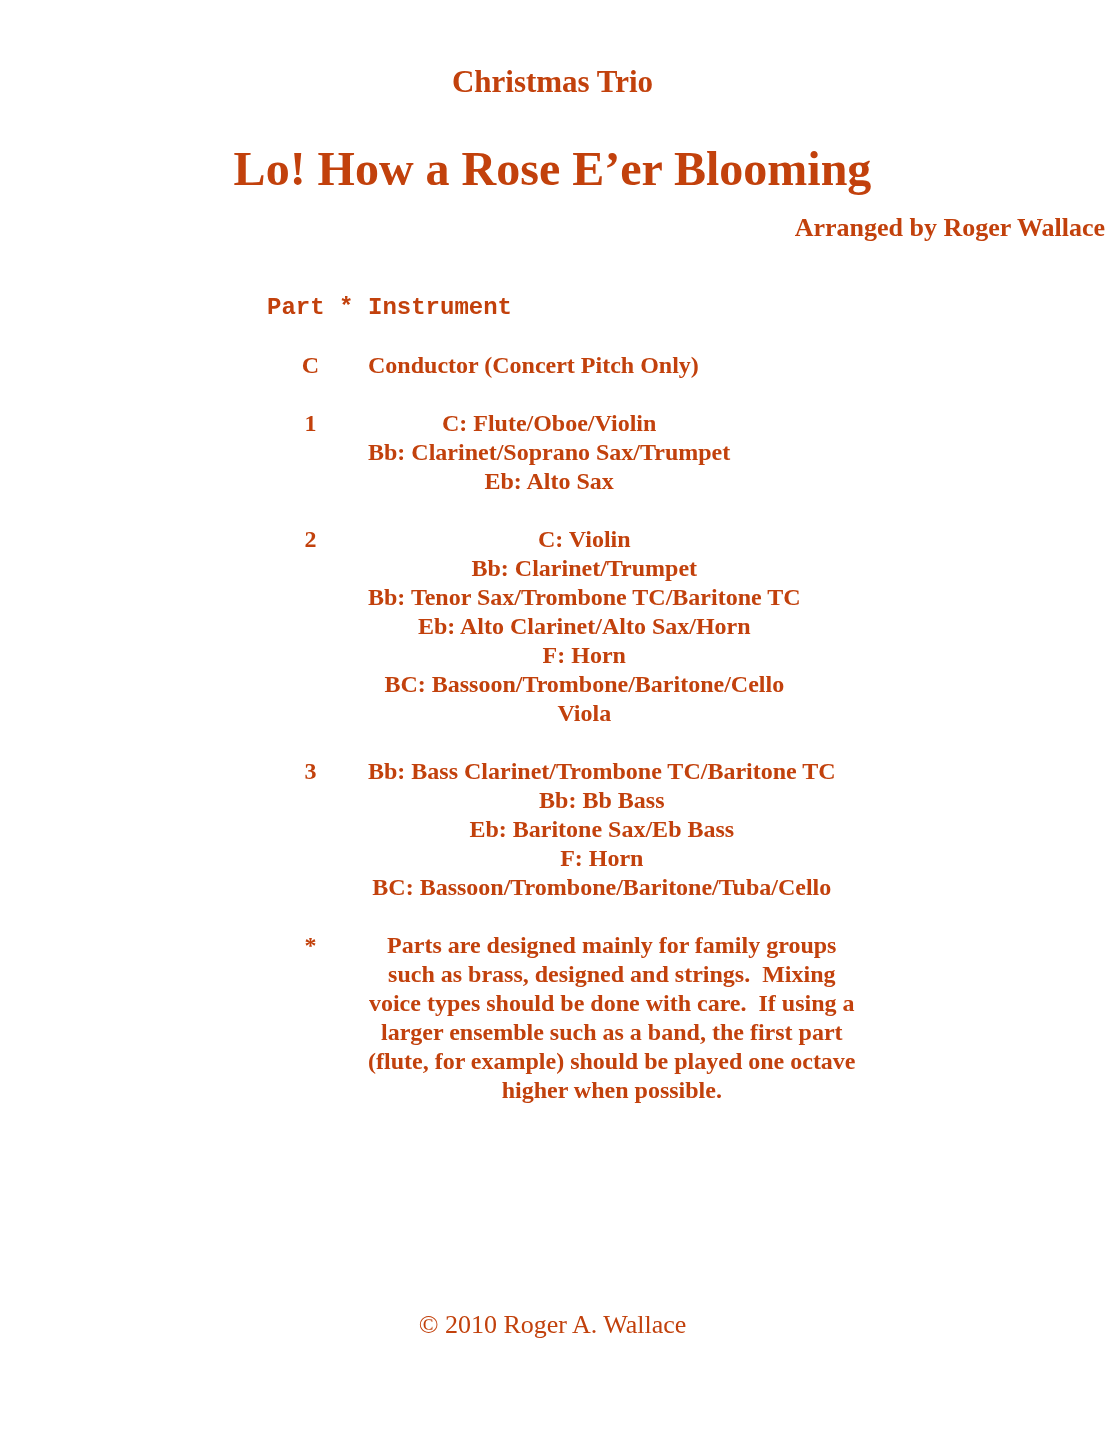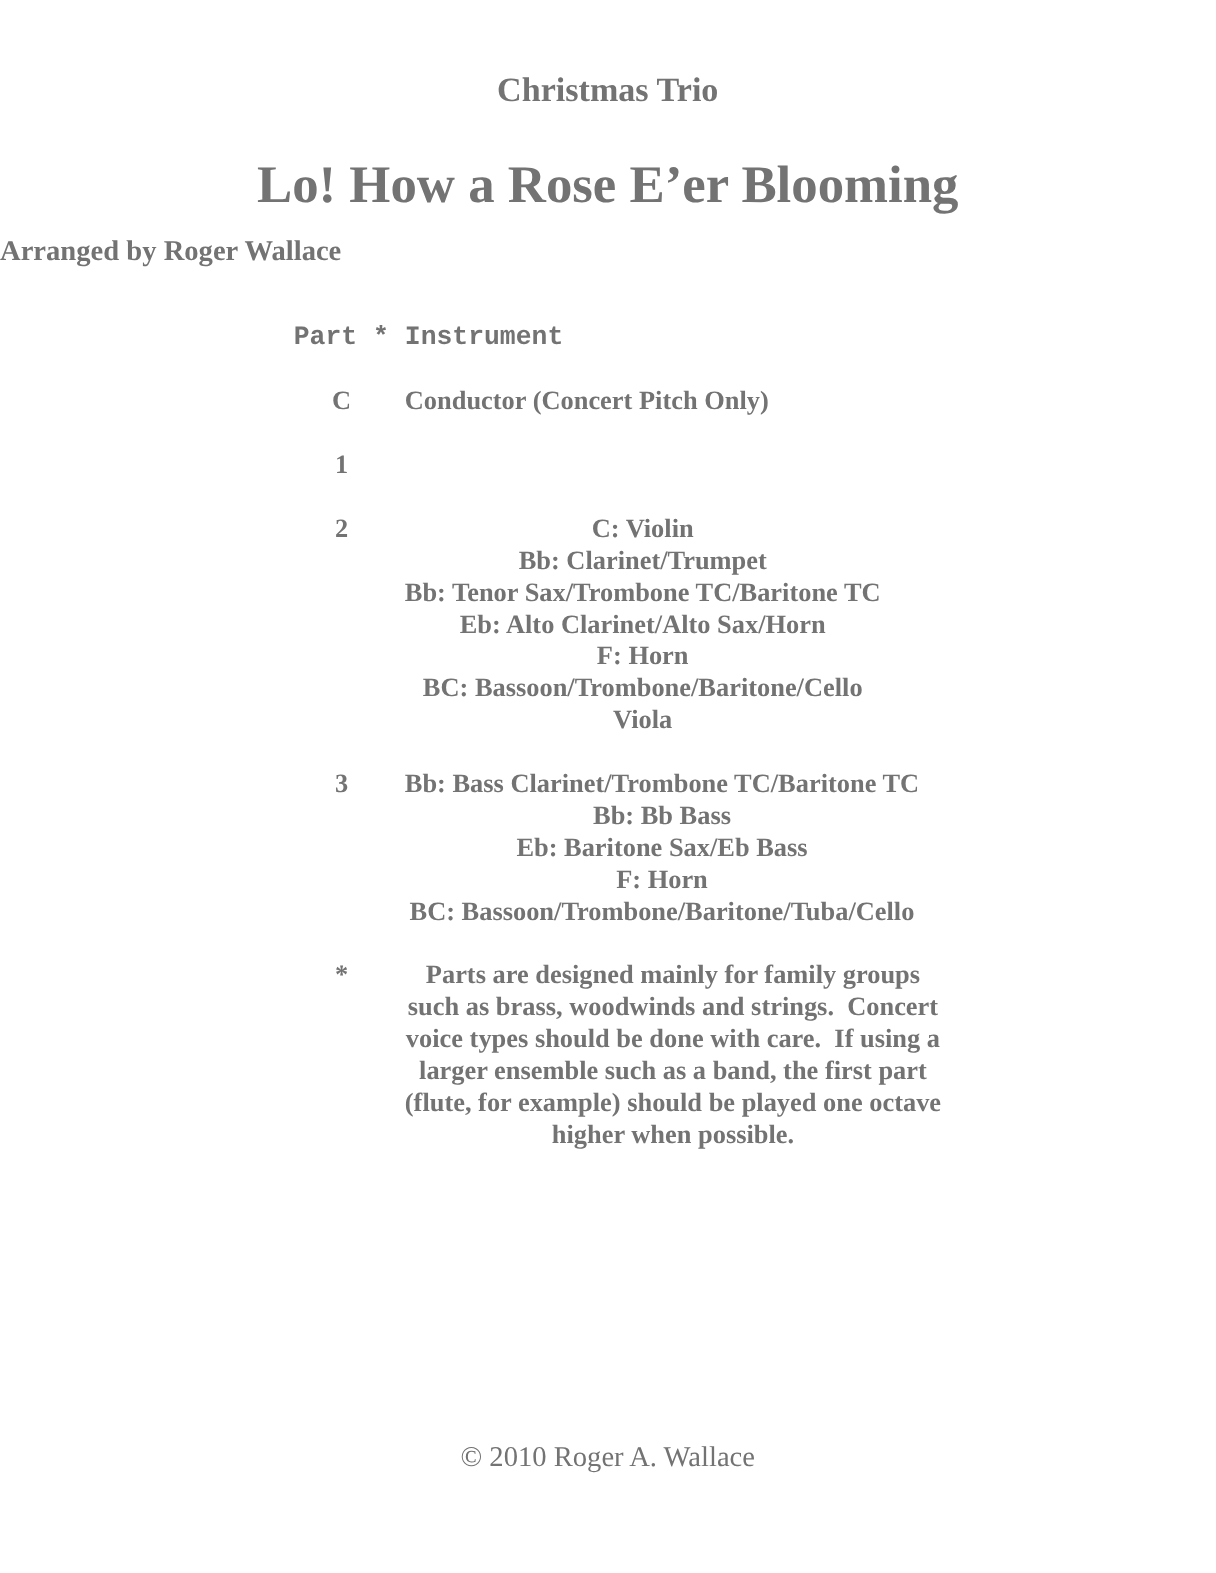--- a/index.html
+++ b/index.html
@@ -5,21 +5,21 @@
   html, body {
     margin: 0;
     padding: 0;
     background: #ffffff;
   }
   .page {
     position: relative;
     width: 1105px;
     height: 1430px;
     background: #ffffff;
-    color: #737373;
+    color: #c2410c;
     font-family: "Liberation Serif", "DejaVu Serif", serif;
     font-weight: 700;
     overflow: hidden;
   }
   .series-title {
     position: absolute;
     top: 64px;
     left: 0;
     width: 100%;
     text-align: center;
@@ -33,21 +33,21 @@
     width: 100%;
     text-align: center;
     font-size: 48px;
     line-height: 56px;
   }
   .arranger {
     position: absolute;
     top: 212px;
     left: 0;
     width: 100%;
-    text-align: left;
+    text-align: right;
     font-size: 26px;
     line-height: 32px;
   }
   .parts {
     position: absolute;
     left: 267px;
     top: 293px;
     font-size: 24px;
     line-height: 29px;
   }
@@ -108,20 +108,25 @@
 
     <div class="prow">
       <div class="col-part">C</div>
       <div class="col-instr">
         <div class="instr-line">Conductor (Concert Pitch Only)</div>
       </div>
     </div>
 
     <div class="prow">
       <div class="col-part">1</div>
+      <div class="col-instr">
+        <div class="instr-line">C: Flute/Oboe/Violin</div>
+        <div class="instr-line">Bb: Clarinet/Soprano Sax/Trumpet</div>
+        <div class="instr-line">Eb: Alto Sax</div>
+      </div>
     </div>
 
     <div class="prow">
       <div class="col-part">2</div>
       <div class="col-instr">
         <div class="instr-line">C: Violin</div>
         <div class="instr-line">Bb: Clarinet/Trumpet</div>
         <div class="instr-line">Bb: Tenor Sax/Trombone TC/Baritone TC</div>
         <div class="instr-line">Eb: Alto Clarinet/Alto Sax/Horn</div>
         <div class="instr-line">F: Horn</div>
@@ -138,21 +143,21 @@
         <div class="instr-line">Eb: Baritone Sax/Eb Bass</div>
         <div class="instr-line">F: Horn</div>
         <div class="instr-line">BC: Bassoon/Trombone/Baritone/Tuba/Cello</div>
       </div>
     </div>
 
     <div class="prow">
       <div class="col-part">*</div>
       <div class="col-instr">
         <div class="instr-line">Parts are designed mainly for family groups</div>
-        <div class="instr-line">such as brass, woodwinds and strings.  Concert</div>
+        <div class="instr-line">such as brass, designed and strings.  Mixing</div>
         <div class="instr-line">voice types should be done with care.  If using a</div>
         <div class="instr-line">larger ensemble such as a band, the first part</div>
         <div class="instr-line">(flute, for example) should be played one octave</div>
         <div class="instr-line">higher when possible.</div>
       </div>
     </div>
 
   </div>
 
   <div class="footer">© 2010 Roger A. Wallace</div>

